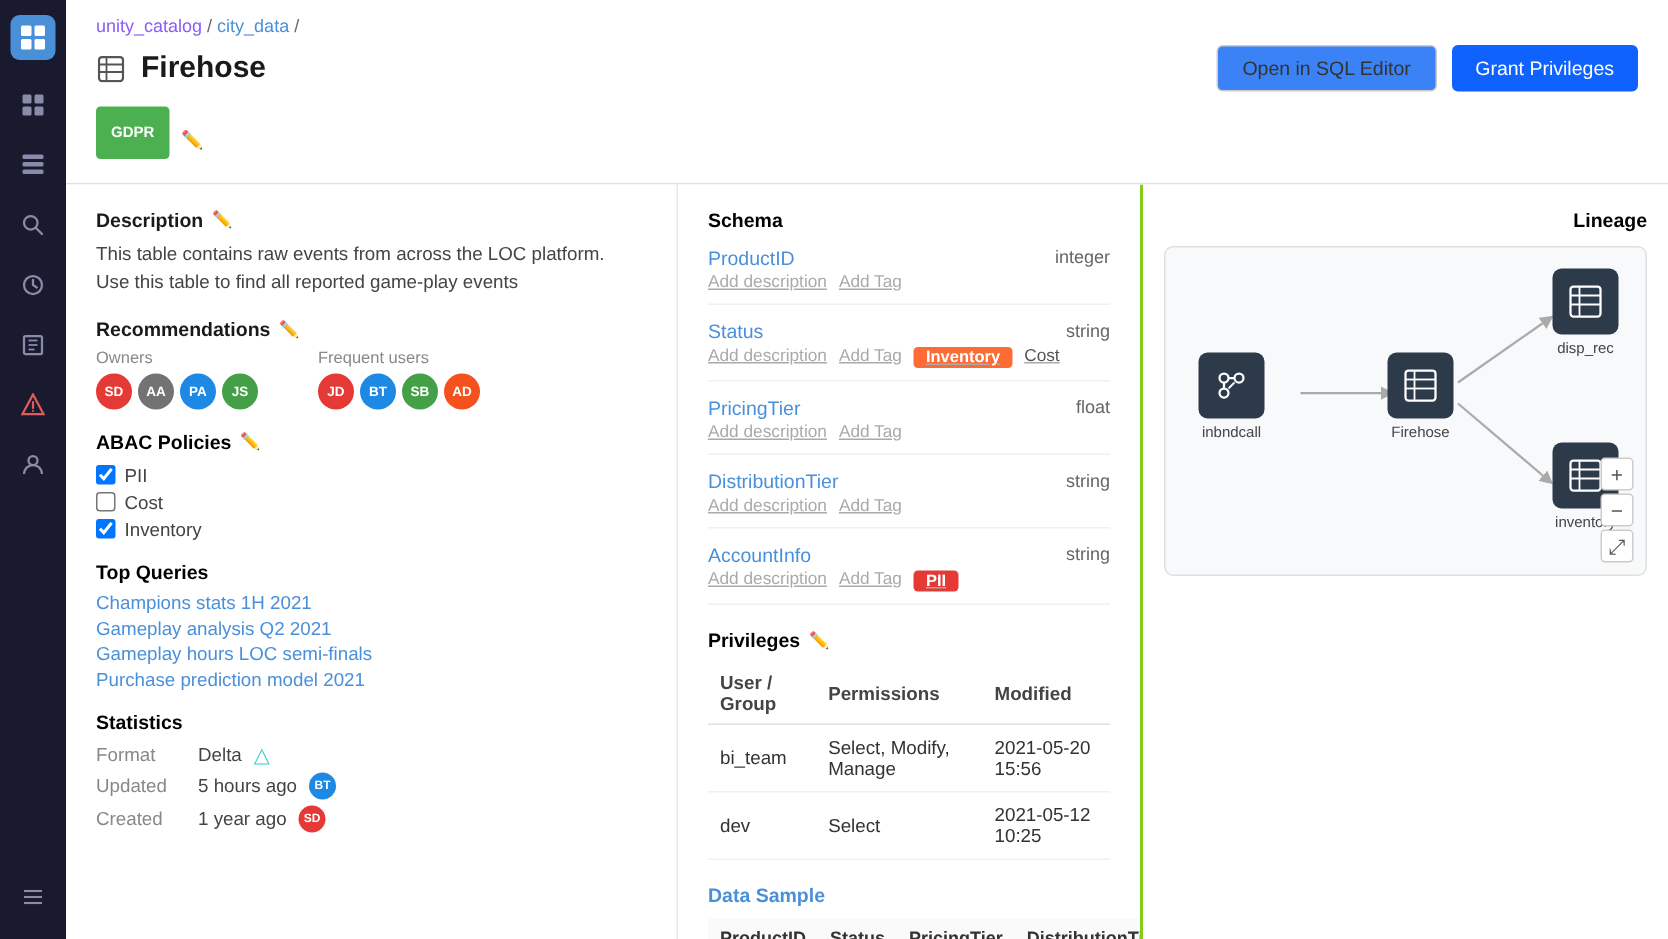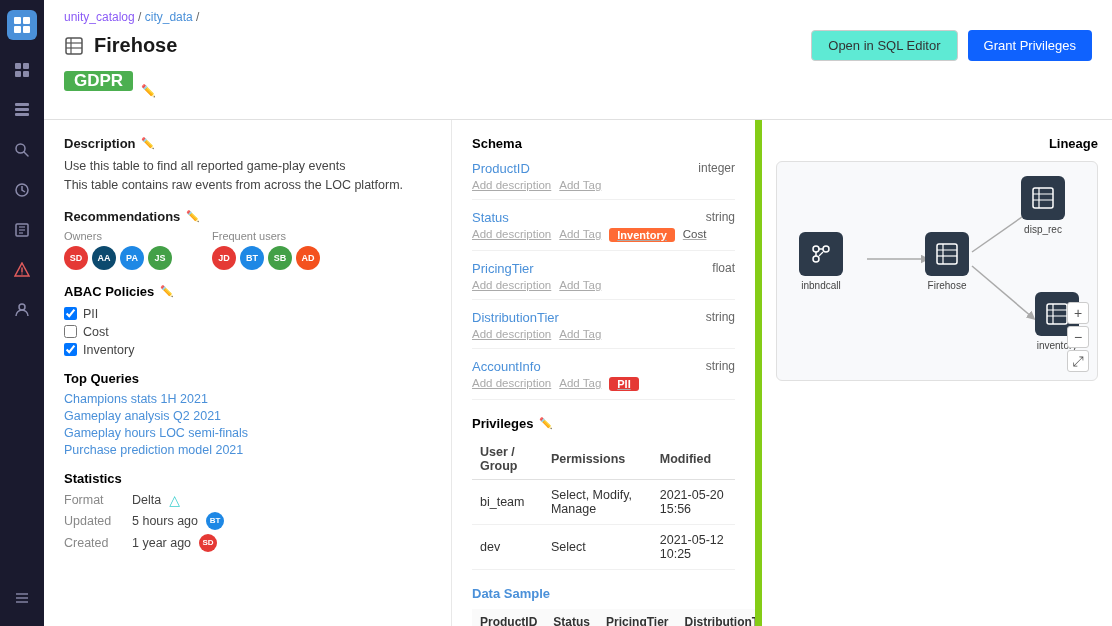--- a/index.html
+++ b/index.html
@@ -64,45 +64,45 @@
     .table-icon {
       width: 20px; height: 20px;
       display: inline-flex; align-items: center; justify-content: center;
       color: #444;
     }
     .page-title { font-size: 20px; font-weight: 600; color: #1a1a1a; }
     .title-actions { display: flex; gap: 10px; }
     .btn-sql {
       padding: 7px 16px;
       border: 1px solid #ccc;
-      background: #5eead4;
+      background: #3b82f6;
       border-radius: 4px;
       cursor: pointer;
       font-size: 13px;
       color: #333;
     }
     .btn-grant {
       padding: 7px 16px;
       border: none;
       background: #0f62fe;
       border-radius: 4px;
       cursor: pointer;
       font-size: 13px;
       color: #fff;
       font-weight: 500;
     }
     .gdpr-badge {
       display: inline-flex; align-items: center; gap: 4px;
-      padding: 0 10px;
+      padding: 12px 10px;
       background: #4caf50;
       color: #fff;
       border-radius: 3px;
-      font-size: 17px;
+      font-size: 10px;
       font-weight: 600;
-      margin-bottom: 20px;
+      margin-bottom: 8px;
     }
     .edit-icon { color: #666; cursor: pointer; font-size: 12px; }
 
     
     .content {
       display: flex;
       flex: 1;
       overflow: hidden;
       background: #fff;
     }
@@ -146,21 +146,21 @@
     .stats-title { font-weight: 600; font-size: 13px; margin: 14px 0 6px; }
     .stat-row { display: flex; align-items: center; gap: 8px; font-size: 12.5px; color: #444; margin-bottom: 4px; }
     .stat-label { color: #888; width: 60px; }
     .delta-icon { color: #3ecfcf; font-size: 14px; }
     .stat-avatar { width: 18px; height: 18px; border-radius: 50%; display: flex; align-items: center; justify-content: center; font-size: 8px; font-weight: 700; color: #fff; }
 
     
     .center-panel {
       flex: 1;
       padding: 16px 20px;
-      border-right: 7px solid #84cc16;
+      border-right: 2px solid #84cc16;
       overflow-y: auto;
     }
 
     .schema-title { font-weight: 600; font-size: 13px; margin-bottom: 10px; }
     .schema-row { margin-bottom: 10px; border-bottom: 1px solid #f0f0f0; padding-bottom: 8px; }
     .schema-row:last-child { border-bottom: none; }
     .schema-field-name { color: #4a90d9; font-weight: 500; font-size: 13px; }
     .schema-type { color: #666; font-size: 12px; float: right; }
     .schema-meta { display: flex; align-items: flex-start; gap: 8px; margin-top: 3px; font-size: 11.5px; color: #aaa; text-decoration: underline; }
     .tag-badge {
@@ -350,35 +350,35 @@
 
   <div class="content">
 
     <div class="left-panel">
 
       <div class="section-title">
         <span>Description</span>
         <span class="edit-icon" style="font-size:11px;">✏️</span>
       </div>
       <div class="section-text">
+        <div>This table contains raw events from across the LOC platform.</div>
         <div>Use this table to find all reported game-play events</div>
-        <div>This table contains raw events from across the LOC platform.</div>
       </div>
 
       <div class="section-title">
         <span>Recommendations</span>
         <span class="edit-icon" style="font-size:11px;">✏️</span>
       </div>
 
       <div class="owners-row">
         <div class="owners-group">
           <div class="owners-label">Owners</div>
           <div class="avatar-row">
             <div class="avatar" style="background:#e53935;">SD</div>
-            <div class="avatar" style="background:#0c4a6e;">AA</div>
+            <div class="avatar" style="background:#737373;">AA</div>
             <div class="avatar" style="background:#1e88e5;">PA</div>
             <div class="avatar" style="background:#43a047;">JS</div>
           </div>
         </div>
         <div class="owners-group">
           <div class="owners-label">Frequent users</div>
           <div class="avatar-row">
             <div class="avatar" style="background:#e53935;">JD</div>
             <div class="avatar" style="background:#1e88e5;">BT</div>
             <div class="avatar" style="background:#43a047;">SB</div>
@@ -562,21 +562,21 @@
             <svg width="22" height="22" viewBox="0 0 22 22" fill="none">
               <rect x="1" y="1" width="20" height="20" rx="2" stroke="white" stroke-width="1.5"></rect>
               <line x1="1" y1="7" x2="21" y2="7" stroke="white" stroke-width="1.2"></line>
               <line x1="1" y1="13" x2="21" y2="13" stroke="white" stroke-width="1.2"></line>
               <line x1="7" y1="1" x2="7" y2="21" stroke="white" stroke-width="1.2"></line>
             </svg>
           </div>
           <div class="node-label">Firehose</div>
         </div>
 
-        <div class="lineage-node" style="left:244px;top:14px;">
+        <div class="lineage-node" style="left:258px;top:14px;">
           <div class="node-box">
             <svg width="22" height="22" viewBox="0 0 22 22" fill="none">
               <rect x="1" y="1" width="20" height="20" rx="2" stroke="white" stroke-width="1.5"></rect>
               <line x1="1" y1="7" x2="21" y2="7" stroke="white" stroke-width="1.2"></line>
               <line x1="1" y1="13" x2="21" y2="13" stroke="white" stroke-width="1.2"></line>
               <line x1="7" y1="1" x2="7" y2="21" stroke="white" stroke-width="1.2"></line>
             </svg>
           </div>
           <div class="node-label">disp_rec</div>
         </div>

